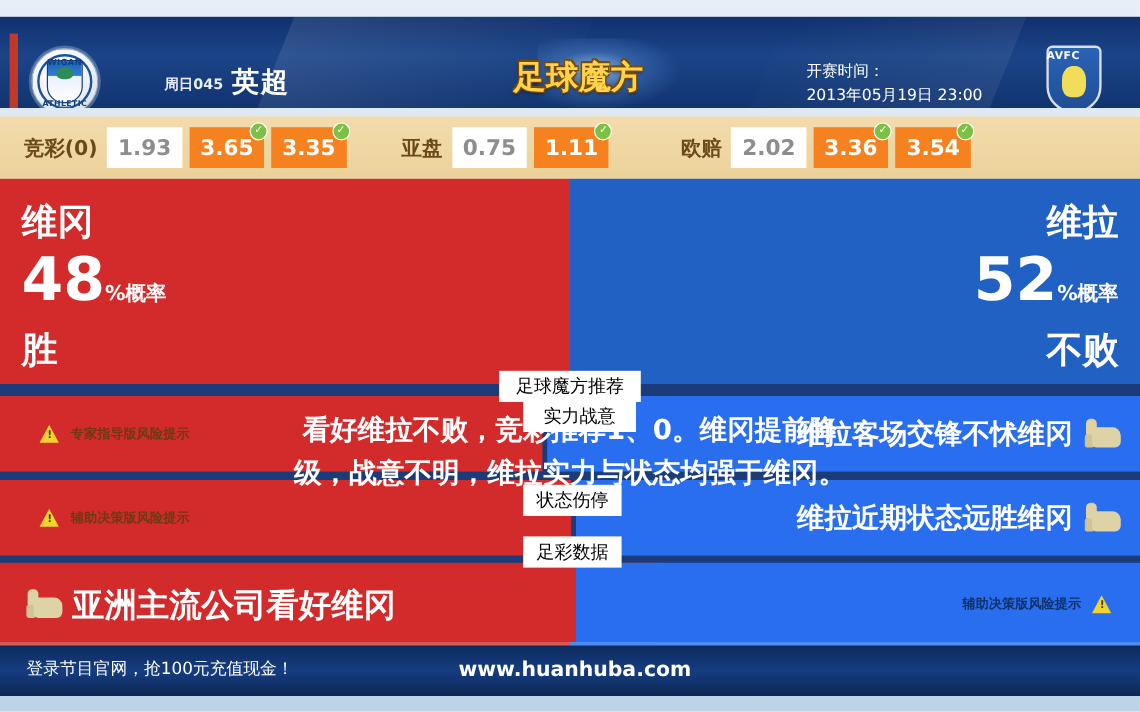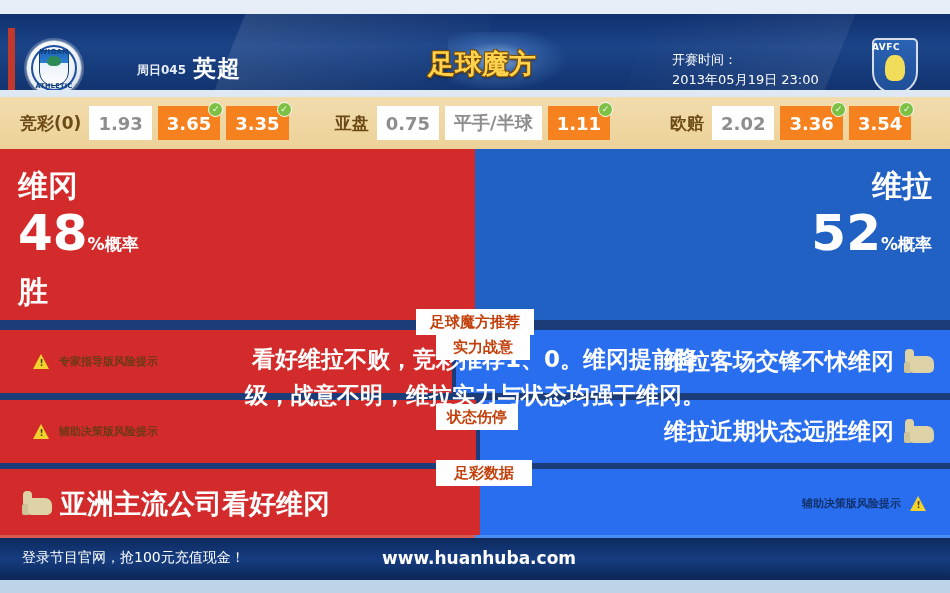--- a/index.html
+++ b/index.html
@@ -83,21 +83,21 @@
   .main .half-blue{position:absolute;left:475px;top:0;width:475px;height:171px;background:#2261c4;}
   .side{position:absolute;top:20px;color:#ffffff;}
   .side.left{left:18px;text-align:left;}
   .side.right{right:18px;text-align:right;}
   .side .team{font-size:30px;font-weight:bold;line-height:34px;}
   .side .pctline{line-height:61px;white-space:nowrap;}
   .side .pctnum{font-size:50px;font-weight:bold;}
   .side .pctsuf{font-size:17px;font-weight:bold;}
   .side .verdict{font-size:30px;font-weight:bold;line-height:34px;}
 
-  .ribbon{position:absolute;background:#ffffff;color:#c2410c;font-weight:bold;
+  .ribbon{position:absolute;background:#ffffff;color:#000000;font-weight:normal;
     font-size:15px;display:flex;align-items:center;justify-content:center;z-index:8;}
   .ribbon-top{left:416px;top:160px;width:118px;height:26px;}
 
   .rec-text{position:absolute;left:238px;top:192px;width:474px;
     color:#ffffff;font-size:23px;font-weight:bold;line-height:36px;text-align:center;z-index:7;}
 
   
   .rows{position:absolute;left:0;top:320px;width:950px;height:218px;background:#1b3c78;}
   .row{position:absolute;left:0;width:950px;}
   .row .l{position:absolute;left:0;top:0;height:100%;background:#d32b2b;box-sizing:border-box;}
@@ -178,23 +178,20 @@
           <div class="cell hot">
             <span>3.35</span>
             <span class="tick">✓</span>
           </div>
         </div>
         <div class="odds-group" style="margin-left: 40px;">
           <div class="odds-label">亚盘</div>
           <div class="cell plain">
             <span>0.75</span>
           </div>
-          <div class="cell plain">
-            <span>平手/半球</span>
-          </div>
           <div class="cell hot">
             <span>1.11</span>
             <span class="tick">✓</span>
           </div>
         </div>
         <div class="odds-group" style="margin-left: 54px;">
           <div class="odds-label">欧赔</div>
           <div class="cell plain">
             <span>2.02</span>
           </div>
@@ -220,20 +217,21 @@
         <span class="pctnum">48</span><span class="pctsuf">%概率</span>
       </div>
       <div class="verdict">胜</div>
     </div>
 
     <div class="side right">
       <div class="team">维拉</div>
       <div class="pctline">
         <span class="pctnum">52</span><span class="pctsuf">%概率</span>
       </div>
+      <div class="verdict">不败</div>
     </div>
 
     <div class="ribbon ribbon-top">足球魔方推荐</div>
     <div class="rec-text">看好维拉不败，竞彩推荐1、0。维冈提前降级，战意不明，维拉实力与状态均强于维冈。</div>
   </div>
 
   <div class="rows" id="rows">
       <div class="row" style="top: 10px; height: 63px;">
         <div class="l" style="width: 452px;">
           <div class="row-note" style="left: 24px;">
@@ -303,14 +301,14 @@
     <div class="fl"></div>
       <div class="fr"></div>
   </div>
   <div class="footer">
     <div class="promo">登录节目官网，抢100元充值现金！</div>
     <div class="site">www.huanhuba.com</div>
   </div>
 
 <div class="ribbon" style="left: 436px; top: 334px; width: 94px; height: 26px;">实力战意</div>
     <div class="ribbon" style="left: 436px; top: 404px; width: 82px; height: 26px;">状态伤停</div>
-    <div class="ribbon" style="left: 436px; top: 460px; width: 96px; height: 26px;">足彩数据</div>
+    <div class="ribbon" style="left: 436px; top: 447px; width: 82px; height: 26px;">足彩数据</div>
   </div>
 
 </body></html>

